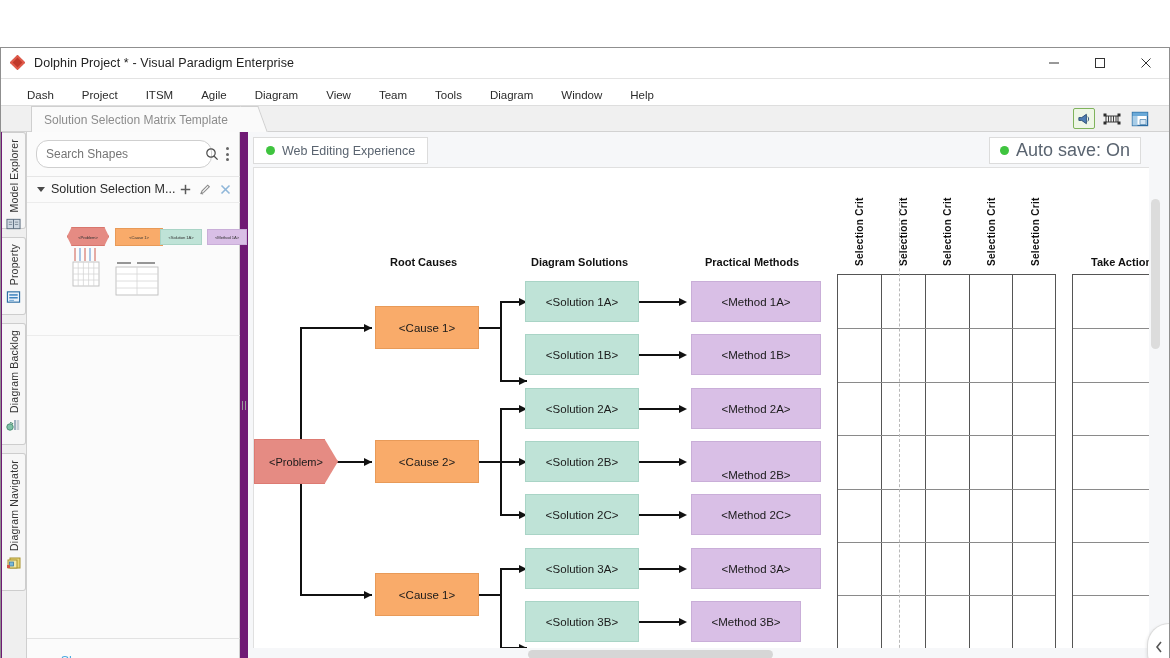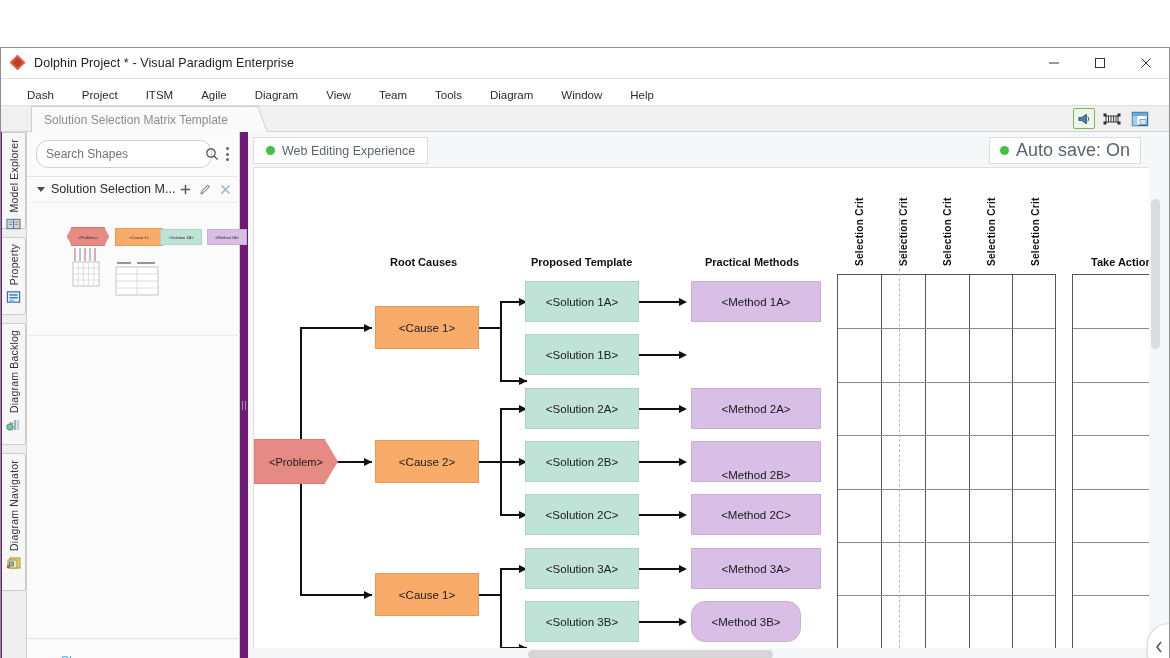--- a/index.html
+++ b/index.html
@@ -478,21 +478,21 @@
     </div>
 
     <div class="autosave">
       <span class="dot"></span>
       <span>Auto save: On</span>
     </div>
 
     <div class="canvas">
 
       <div class="col-label" style="left:136px;top:88px;">Root Causes</div>
-      <div class="col-label" style="left:277px;top:88px;">Proposed Template</div>
+      <div class="col-label" style="left:277px;top:88px;">Diagram Solutions</div>
       <div class="col-label" style="left:451px;top:88px;">Practical Methods</div>
       <div class="col-label" style="left:837px;top:88px;">Take Action</div>
 
       <div class="ln" style="left:82px;top:293px;width:36px;height:1.6px;"></div>
       <div class="ln" style="left:46px;top:159px;width:1.6px;height:134px;"></div>
       <div class="ln" style="left:46px;top:293px;width:1.6px;height:134px;"></div>
       <div class="ln" style="left:46px;top:159px;width:72px;height:1.6px;"></div>
       <div class="ln" style="left:46px;top:426px;width:72px;height:1.6px;"></div>
       <div class="arw" style="left:110px;top:156px;"></div>
       <div class="arw" style="left:110px;top:290px;"></div>
@@ -568,33 +568,36 @@
       <div class="node n-sol" style="left:271px;top:380px;width:114px;height:41px;">
         <span>&lt;Solution 3A&gt;</span>
       </div>
       <div class="node n-sol" style="left:271px;top:433px;width:114px;height:41px;">
         <span>&lt;Solution 3B&gt;</span>
       </div>
 
       <div class="node n-meth" style="left:437px;top:113px;width:130px;height:41px;">
         <span>&lt;Method 1A&gt;</span>
       </div>
+      <div class="node n-meth" style="left:437px;top:166px;width:130px;height:41px;">
+        <span>&lt;Method 1B&gt;</span>
+      </div>
       <div class="node n-meth" style="left:437px;top:220px;width:130px;height:41px;">
         <span>&lt;Method 2A&gt;</span>
       </div>
       <div class="node n-meth" style="left:437px;top:273px;width:130px;height:41px;align-items:flex-end;">
         <span>&lt;Method 2B&gt;</span>
       </div>
       <div class="node n-meth" style="left:437px;top:326px;width:130px;height:41px;">
         <span>&lt;Method 2C&gt;</span>
       </div>
       <div class="node n-meth" style="left:437px;top:380px;width:130px;height:41px;">
         <span>&lt;Method 3A&gt;</span>
       </div>
-      <div class="node n-meth" style="left:437px;top:433px;width:110px;height:41px;border-radius:14px;">
+      <div class="node n-meth" style="left:437px;top:433px;width:110px;height:41px;">
         <span>&lt;Method 3B&gt;</span>
       </div>
 
       <div class="rothead" style="left:600px;top:30px;height:68px;">Selection Crit</div>
       <div class="rothead" style="left:644px;top:30px;height:68px;">Selection Crit</div>
       <div class="rothead" style="left:688px;top:30px;height:68px;">Selection Crit</div>
       <div class="rothead" style="left:732px;top:30px;height:68px;">Selection Crit</div>
       <div class="rothead" style="left:776px;top:30px;height:68px;">Selection Crit</div>
 
       <div class="matrix" style="left:583px;top:106px;width:219px;height:376px;">

